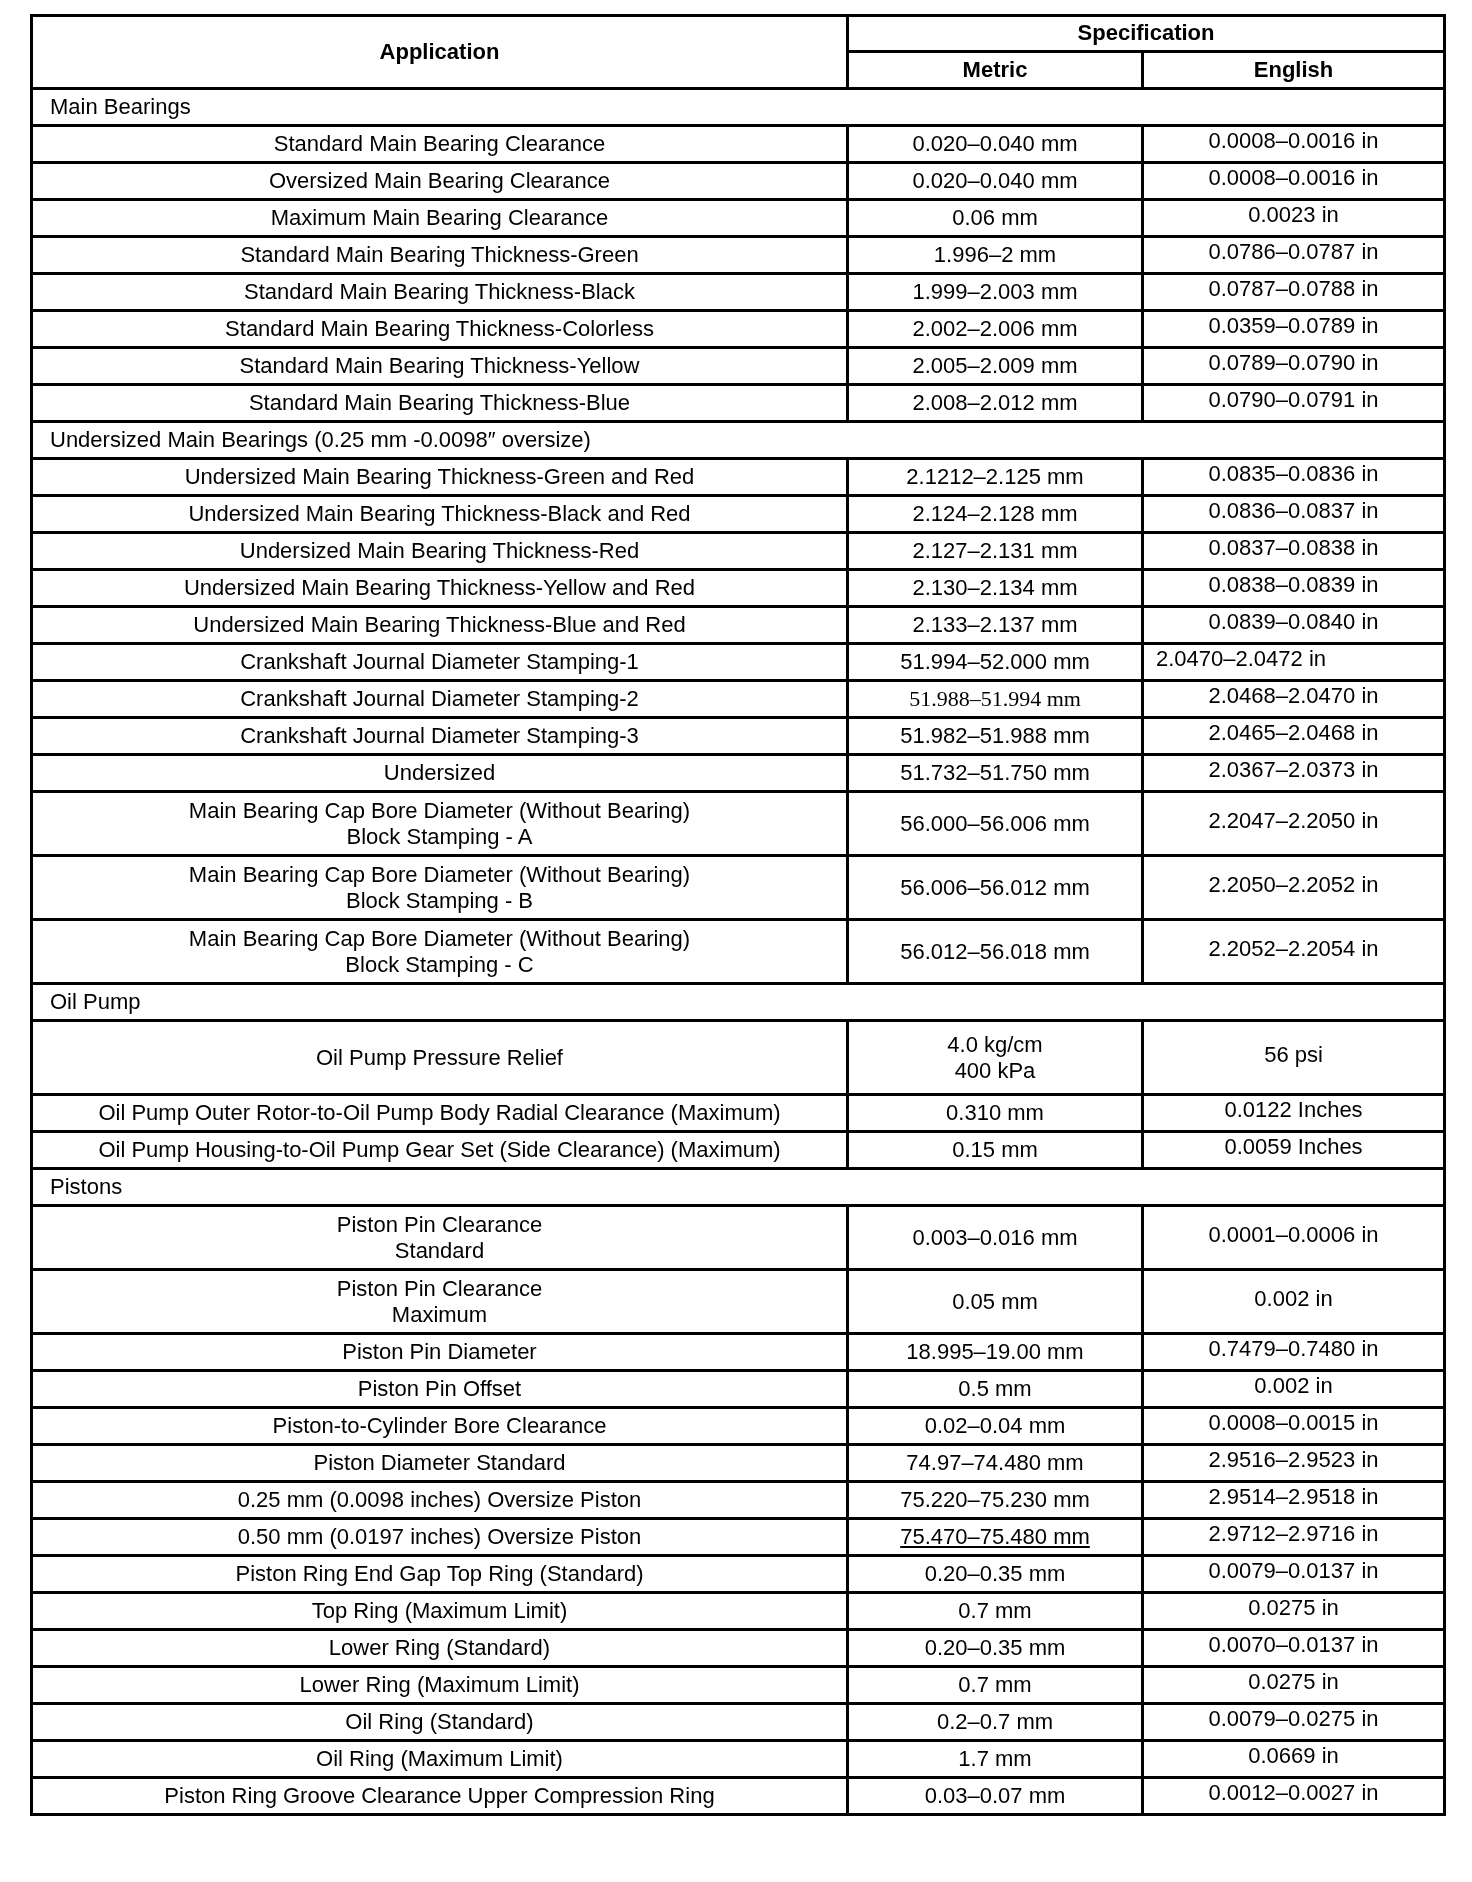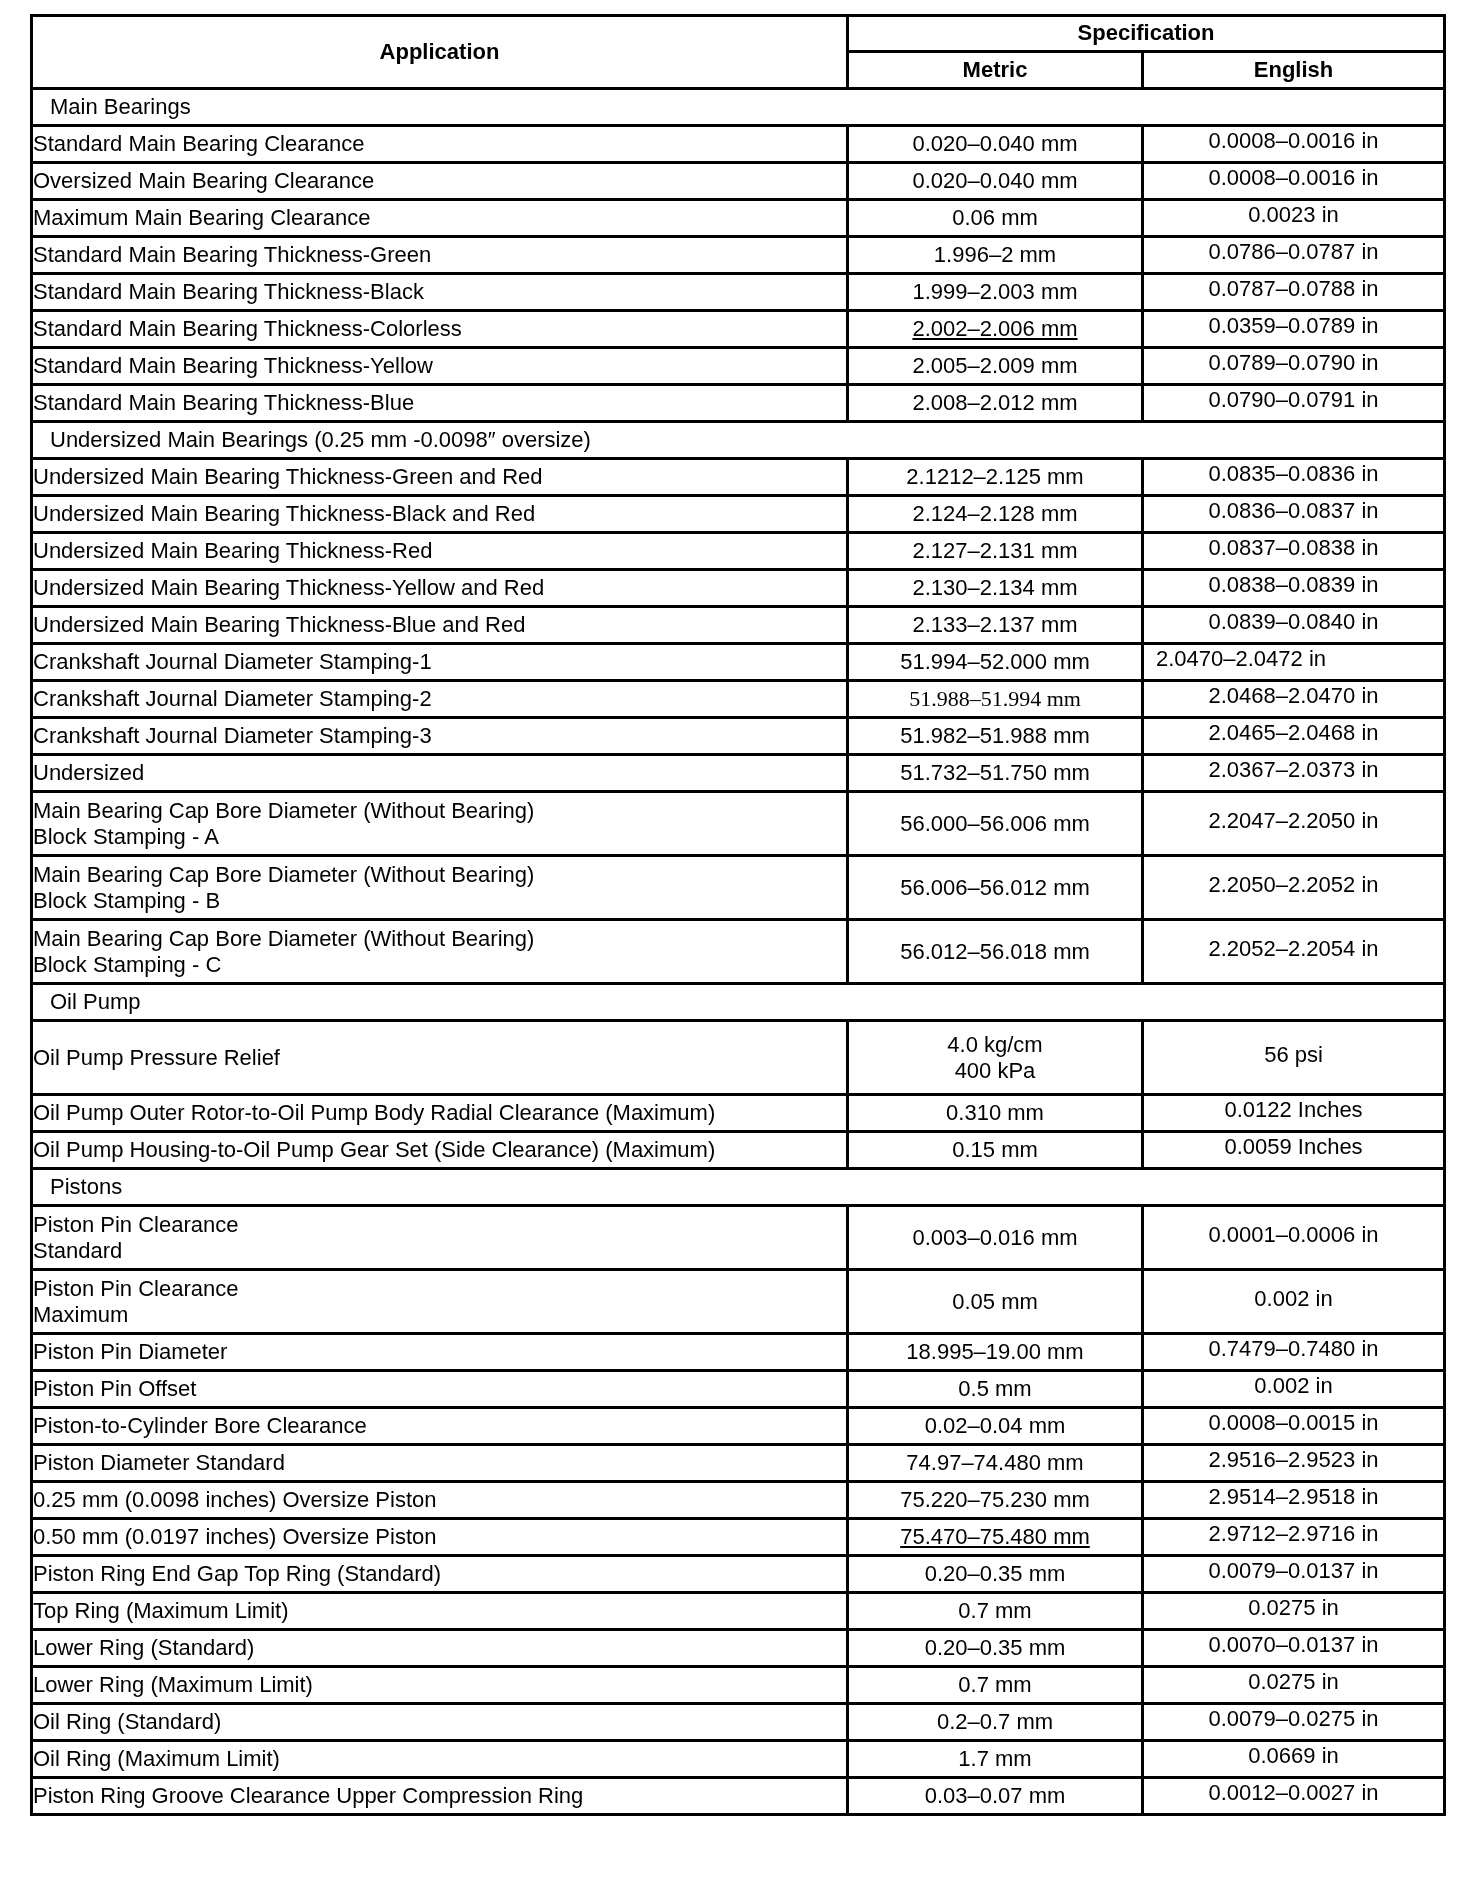--- a/index.html
+++ b/index.html
@@ -17,21 +17,21 @@
   col.c-met { width: 295px; }
   col.c-eng { width: 302px; }
   th { font-weight: bold; font-size: 22px; text-align: center; }
   th.h-app { height: 70px; vertical-align: bottom; padding-bottom: 4px; }
   th.h-spec { height: 32px; margin-top: 11px; }
   th.h-sub { height: 33px; }
   tr.group td { height: 34px; padding-left: 17px; text-align: left; }
   tr.row td { height: 34px; }
   tr.row.tall td { height: 61px; }
   tr.row.xtall td { height: 71px; }
-  td.app { padding-left: 35px; text-align: left; white-space: pre-line; }
+  td.app { padding-left: 35px; text-align: center; white-space: pre-line; }
   td.met { text-align: center; }
   td.eng { text-align: center; }
   td.eng span { position: relative; top: -3px; }
   td.eng.left { text-align: left; padding-left: 12px; }
 </style>
 </head>
 <body>
 
 <table class="spec">
   <colgroup>
@@ -73,21 +73,21 @@
         <td class="met"><span style="white-space: pre-line;">1.996–2 mm</span></td>
         <td class="eng"><span>0.0786–0.0787 in</span></td>
       </tr>
       <tr class="row">
         <td class="app">Standard Main Bearing Thickness-Black</td>
         <td class="met"><span style="white-space: pre-line;">1.999–2.003 mm</span></td>
         <td class="eng"><span>0.0787–0.0788 in</span></td>
       </tr>
       <tr class="row">
         <td class="app">Standard Main Bearing Thickness-Colorless</td>
-        <td class="met"><span style="white-space: pre-line; text-decoration: underline;">2.002–2.006 mm</span></td>
+        <td class="met"><span style="white-space: pre-line;">2.002–2.006 mm</span></td>
         <td class="eng"><span>0.0359–0.0789 in</span></td>
       </tr>
       <tr class="row">
         <td class="app">Standard Main Bearing Thickness-Yellow</td>
         <td class="met"><span style="white-space: pre-line; text-align: right;">2.005–2.009 mm</span></td>
         <td class="eng"><span>0.0789–0.0790 in</span></td>
       </tr>
       <tr class="row">
         <td class="app">Standard Main Bearing Thickness-Blue</td>
         <td class="met"><span style="white-space: pre-line;">2.008–2.012 mm</span></td>

